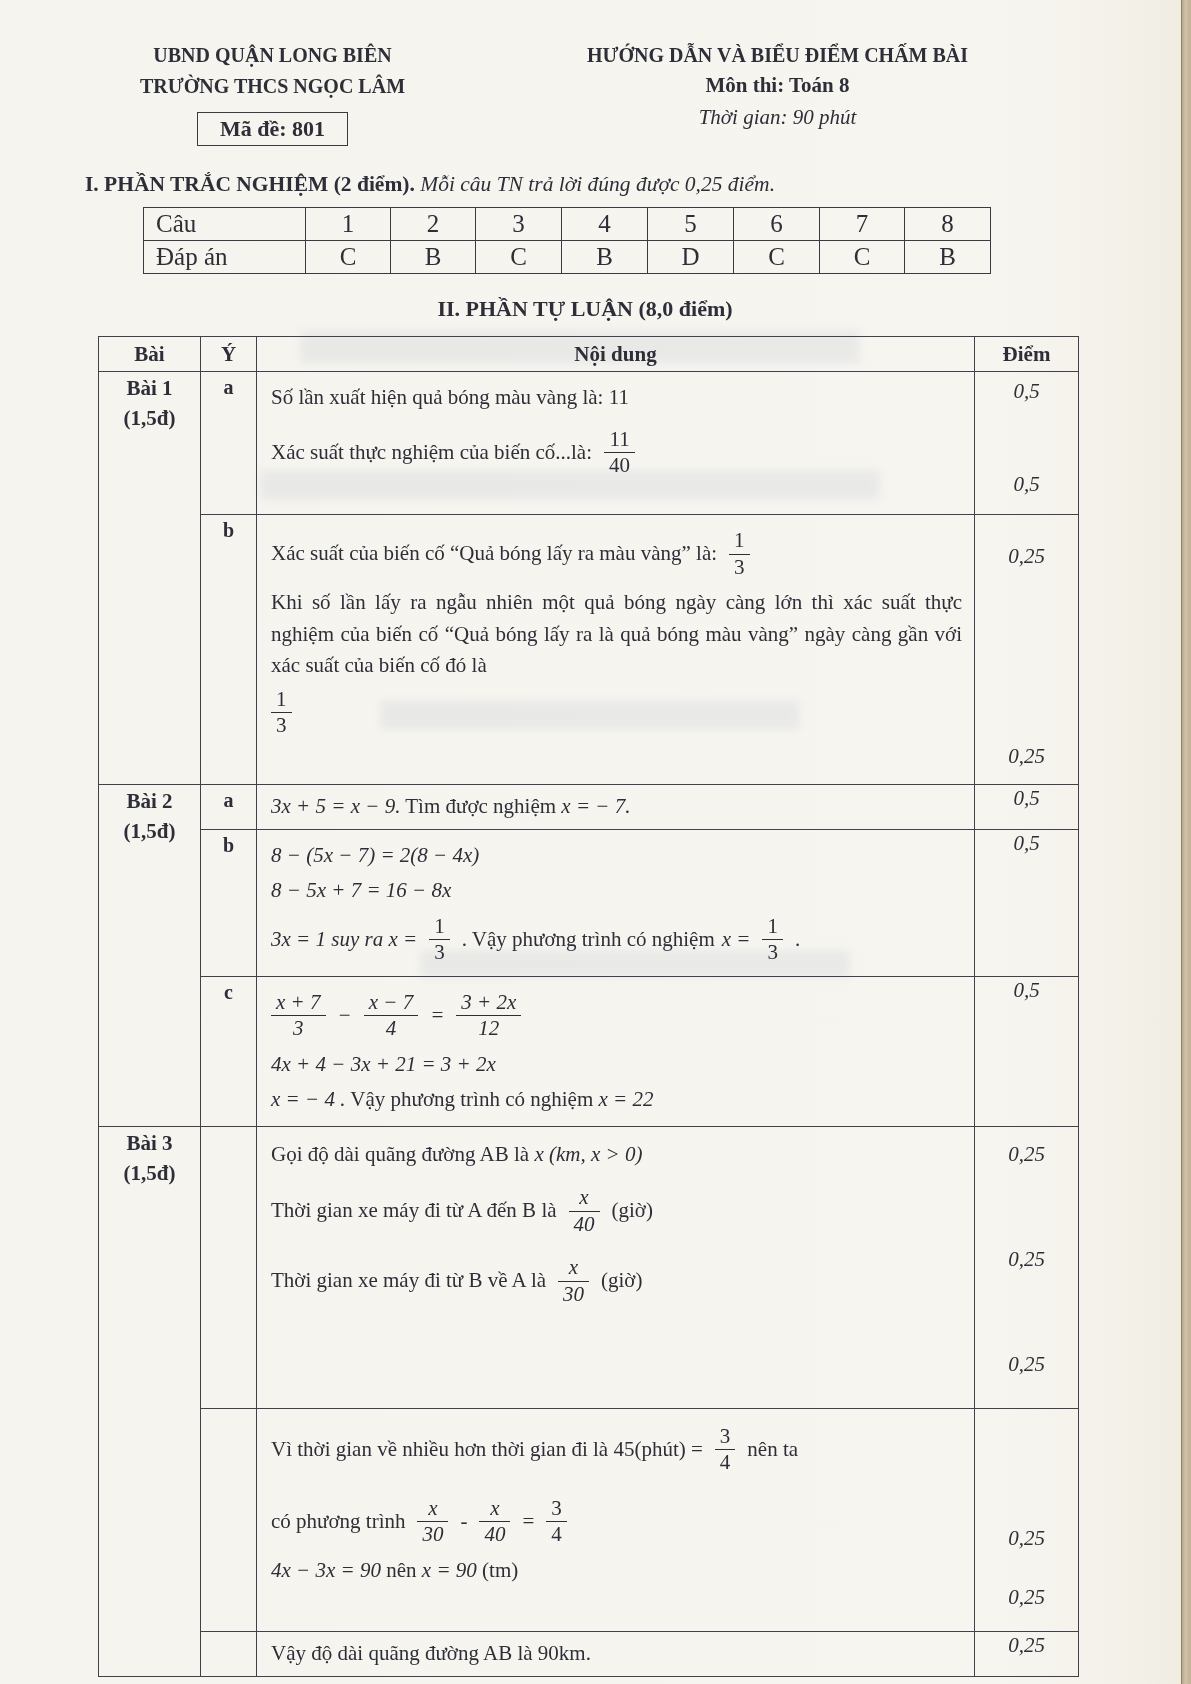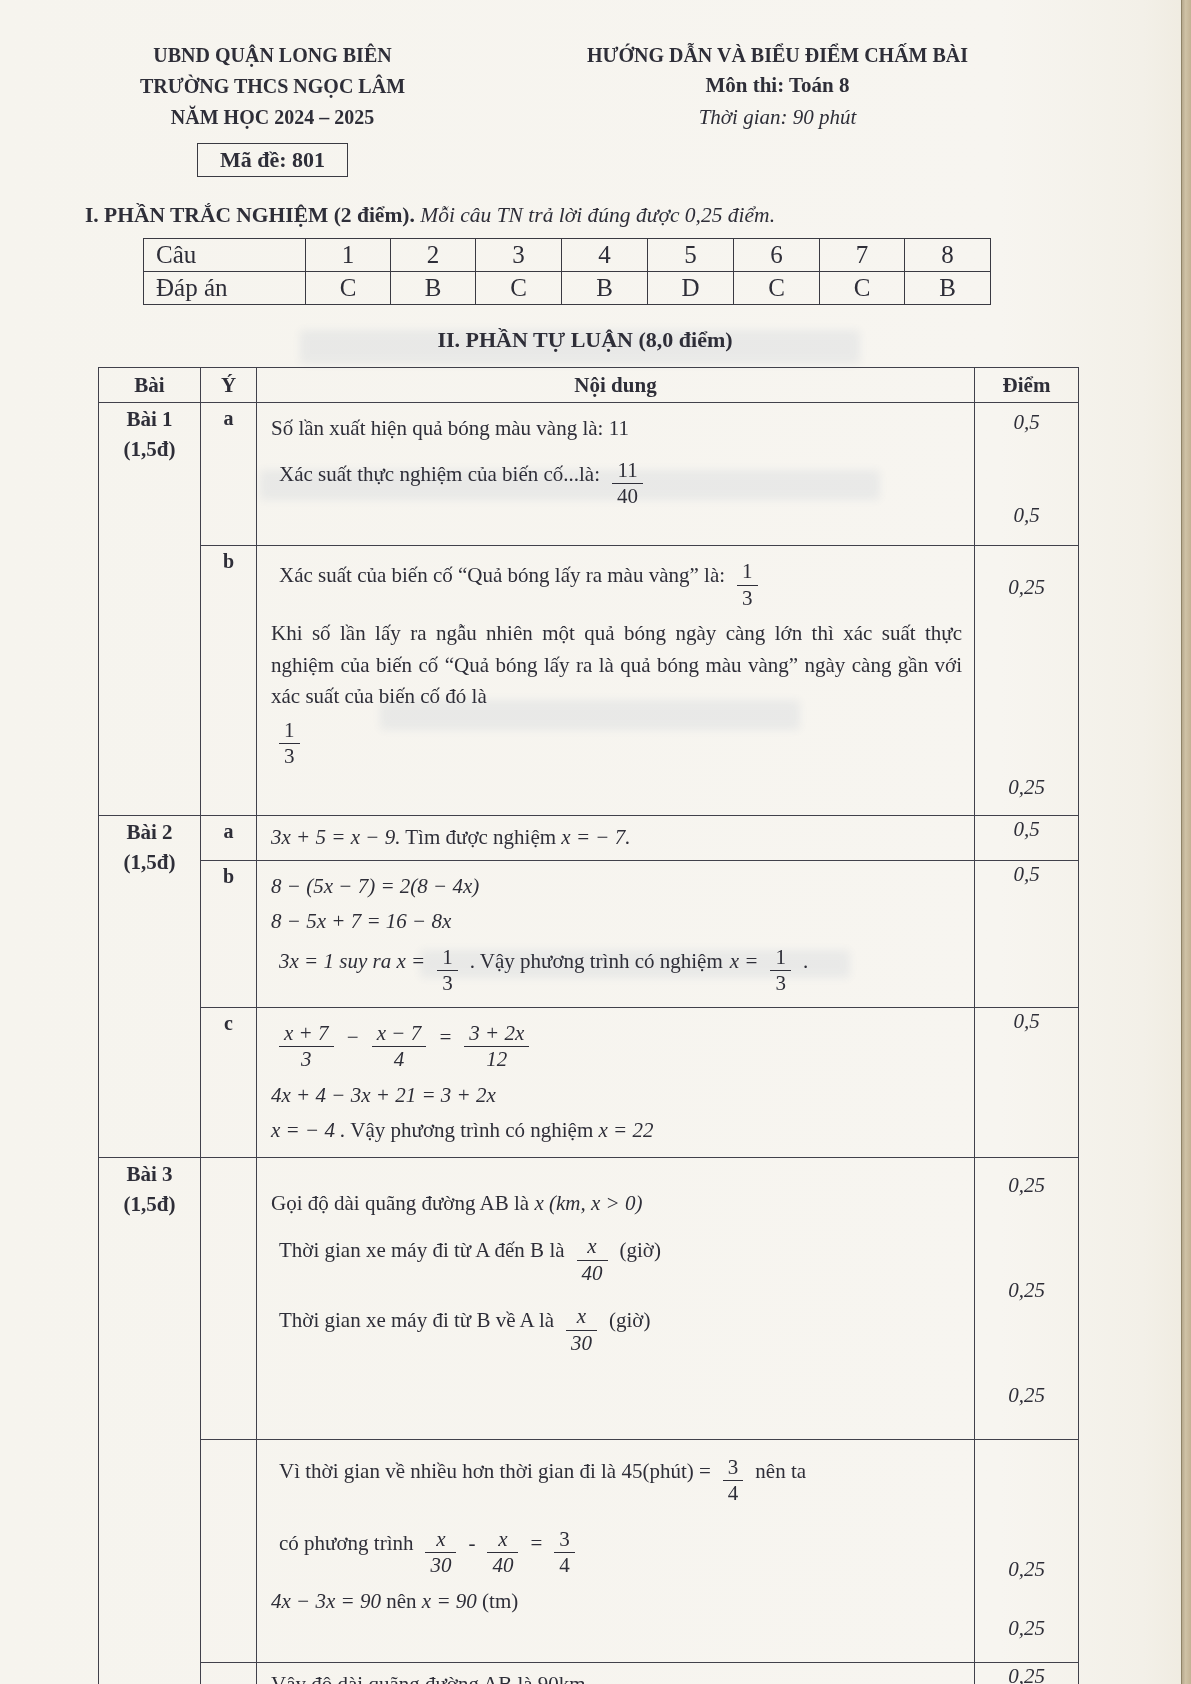--- a/index.html
+++ b/index.html
@@ -51,21 +51,21 @@
   table.main th{font-size:21px;font-weight:bold;padding:3px 4px;height:28px;vertical-align:middle;}
   td.bai-cell{vertical-align:middle;text-align:center;font-weight:bold;font-size:21px;line-height:1.45;}
   td.y-cell{text-align:center;font-weight:bold;font-size:20px;padding-top:4px;}
   td.nd-cell{padding:6px 12px 6px 14px;font-size:21px;line-height:1.5;}
   td.diem-cell{font-style:italic;font-size:21px;text-align:center;vertical-align:middle;}
   .diem-stack{display:flex;flex-direction:column;justify-content:space-between;align-items:center;}
   .diem-end{display:flex;flex-direction:column;justify-content:flex-end;align-items:center;}
   .m{font-style:italic;}
   .para{text-align:justify;}
   .line{margin:4px 0;}
-  .eqline{display:flex;flex-wrap:wrap;column-gap:7px;margin:8px 8px;font-family:Liberation Serif, serif;}
+  .eqline{display:flex;align-items:center;flex-wrap:wrap;column-gap:7px;margin:8px 0;font-family:Liberation Serif, serif;}
   .frac{display:inline-block;vertical-align:middle;text-align:center;line-height:1.12;margin:0 5px;}
   .frac .num{display:block;border-bottom:1.6px solid #2e2e38;padding:0 5px 1px;}
   .frac .den{display:block;padding:1px 5px 0;}
   .frac.it{font-style:italic;}
 </style>
 </head>
 <body>
 
 <div class="page">
   <div class="page-edge"></div>
@@ -73,21 +73,20 @@
   <div class="bleed" style="top:470px;left:260px;width:620px;height:30px;"></div>
   <div class="bleed" style="top:700px;left:380px;width:420px;height:30px;"></div>
   <div class="bleed" style="top:950px;left:420px;width:430px;height:28px;"></div>
 
   <div class="content">
 
     <div class="hdr">
       <div class="hdr-left">
         <div class="l1">UBND QUẬN LONG BIÊN</div>
         <div class="l1">TRƯỜNG THCS NGỌC LÂM</div>
-        <div class="l1">NĂM HỌC 2024 – 2025</div>
         <div>
           <span class="ma-de">Mã đề: 801</span>
         </div>
       </div>
       <div class="hdr-right">
         <div class="r1">HƯỚNG DẪN VÀ BIỂU ĐIỂM CHẤM BÀI</div>
         <div class="r2">Môn thi:  Toán 8</div>
         <div class="r4">Thời gian: 90 phút</div>
       </div>
     </div>
@@ -282,21 +281,21 @@
       </tr>
 
       <tr>
         <td class="bai-cell" rowspan="3">
           <div>Bài 3</div>
           <div>(1,5đ)</div>
         </td>
         <td class="y-cell"></td>
         <td class="nd-cell">
           <div style="min-height:235px;">
-            <div class="line" style="margin-top:24px;">
+            <div class="line" style="margin-top:6px;">
               <span>Gọi độ dài quãng đường AB là</span>
               <span class="m">x (km, x &gt; 0)</span>
             </div>
             <div class="eqline" style="margin-top:16px;">
               <span>Thời gian xe máy đi từ A đến B là</span>
               <span class="frac it">
                     <span class="num">x</span>
                     <span class="den">40</span>
                   </span>
               <span>(giờ)</span>

